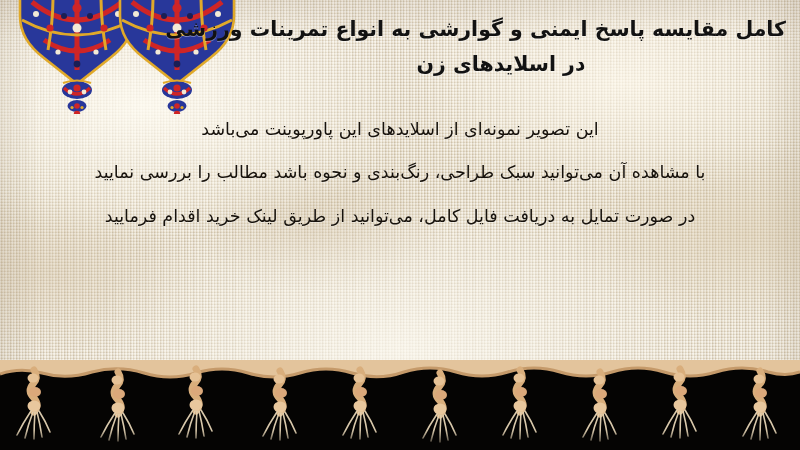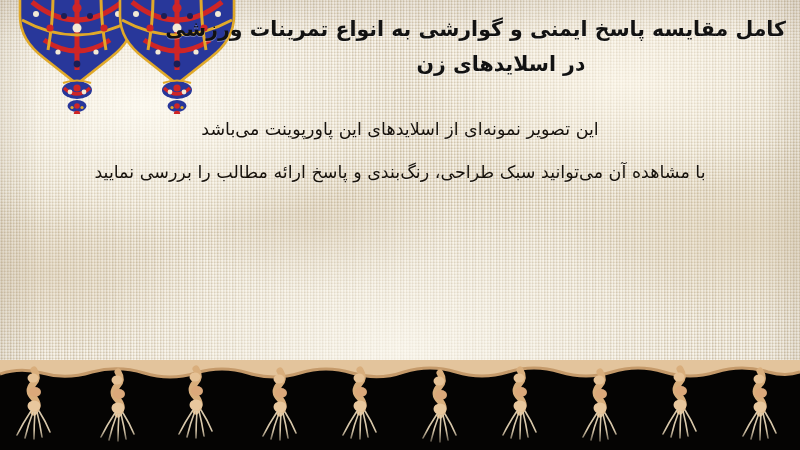--- a/index.html
+++ b/index.html
@@ -262,21 +262,22 @@
     </svg>
   </div>
 
   <div class="title-block">
     <span class="title-line">کامل مقایسه پاسخ ایمنی و گوارشی به انواع تمرینات ورزشی</span>
     <span class="title-line">در اسلایدهای زن</span>
   </div>
 
   <div class="body-block">
     <span class="body-line">این تصویر نمونه‌ای از اسلایدهای این پاورپوینت می‌باشد</span>
-    <span class="body-line">با مشاهده آن می‌توانید سبک طراحی، رنگ‌بندی و پاسخ ارائه مطالب را بررسی نمایید</span>
+    <span class="body-line">با مشاهده آن می‌توانید سبک طراحی، رنگ‌بندی و نحوه باشد مطالب را بررسی نمایید</span>
+    <span class="body-line">در صورت تمایل به دریافت فایل کامل، می‌توانید از طریق لینک خرید اقدام فرمایید</span>
   </div>
 
   <div class="fringe-band">
     <svg class="fringe-svg" width="800" height="90" viewBox="0 0 800 90" xmlns="http://www.w3.org/2000/svg" aria-hidden="true">
       <rect x="0" y="0" width="800" height="90" fill="#050403"></rect>
 
       <path d="M0 14 Q20 7 42 13 Q66 20 92 12 Q118 5 144 13 Q170 21 196 13
                Q222 5 248 13 Q274 21 300 13 Q326 5 352 13 Q378 21 404 12
                Q430 4 456 12 Q482 20 508 12 Q534 4 560 12 Q586 20 612 12
                Q638 4 664 12 Q690 20 716 12 Q742 4 768 12 Q786 17 800 12

